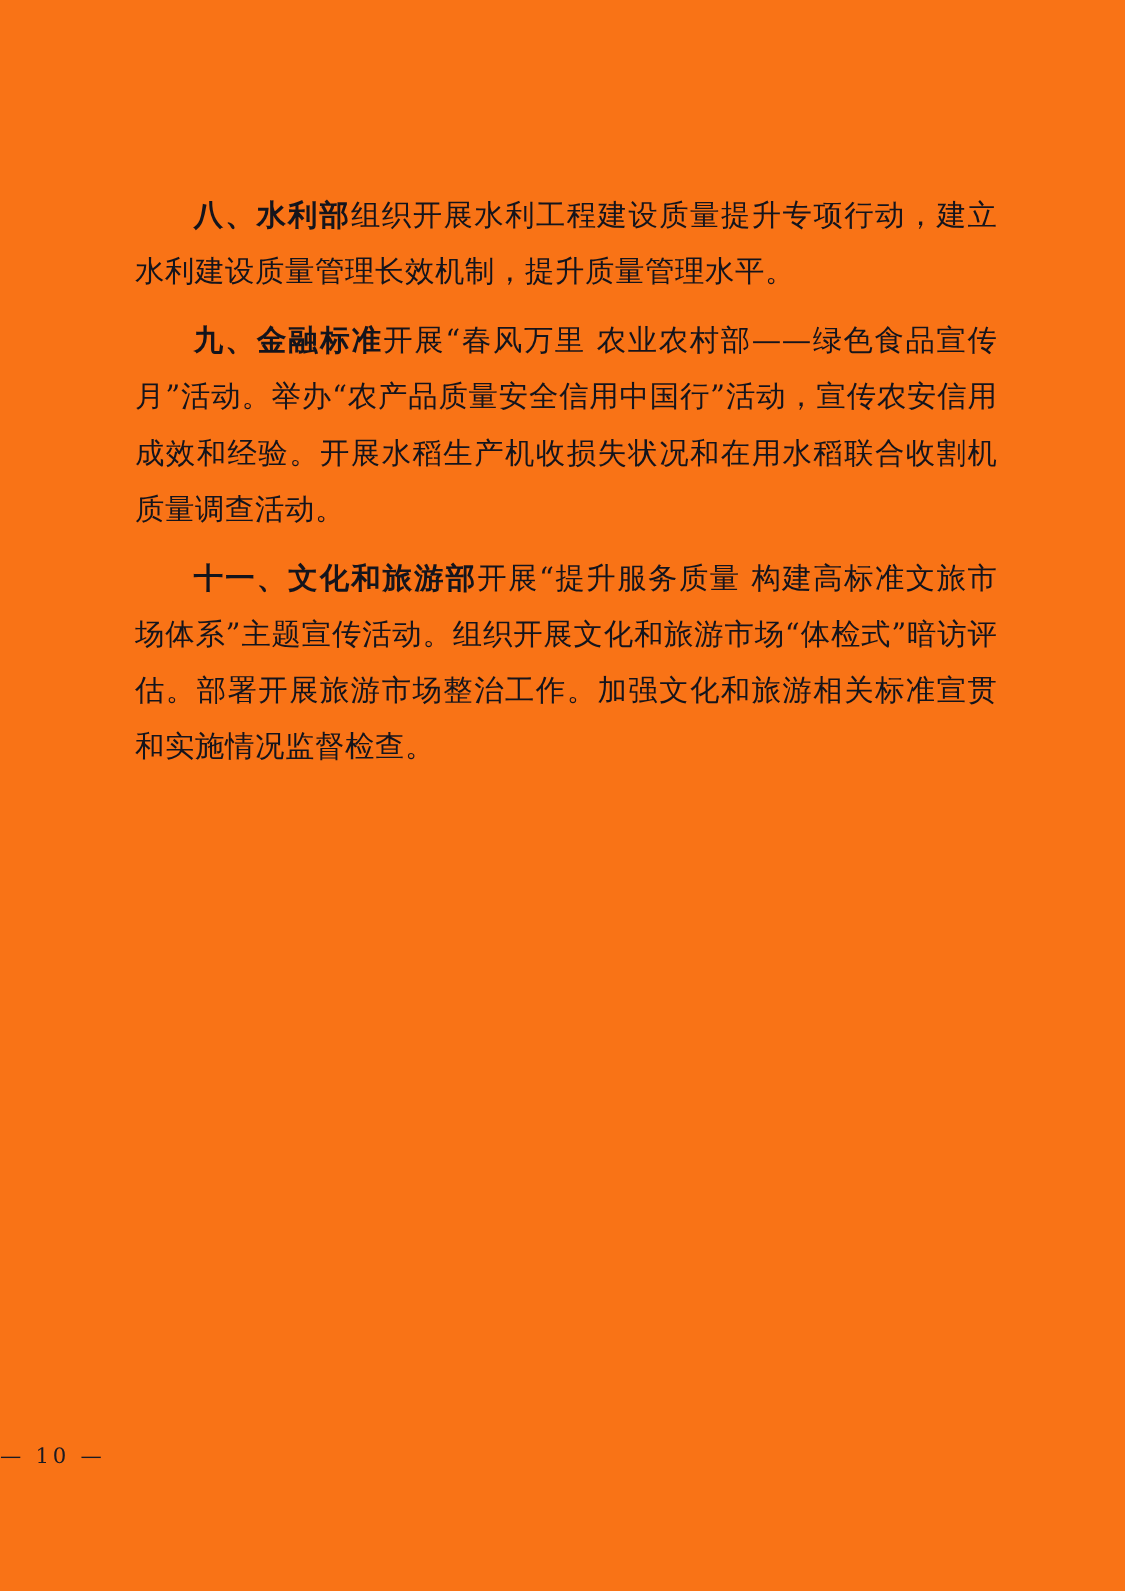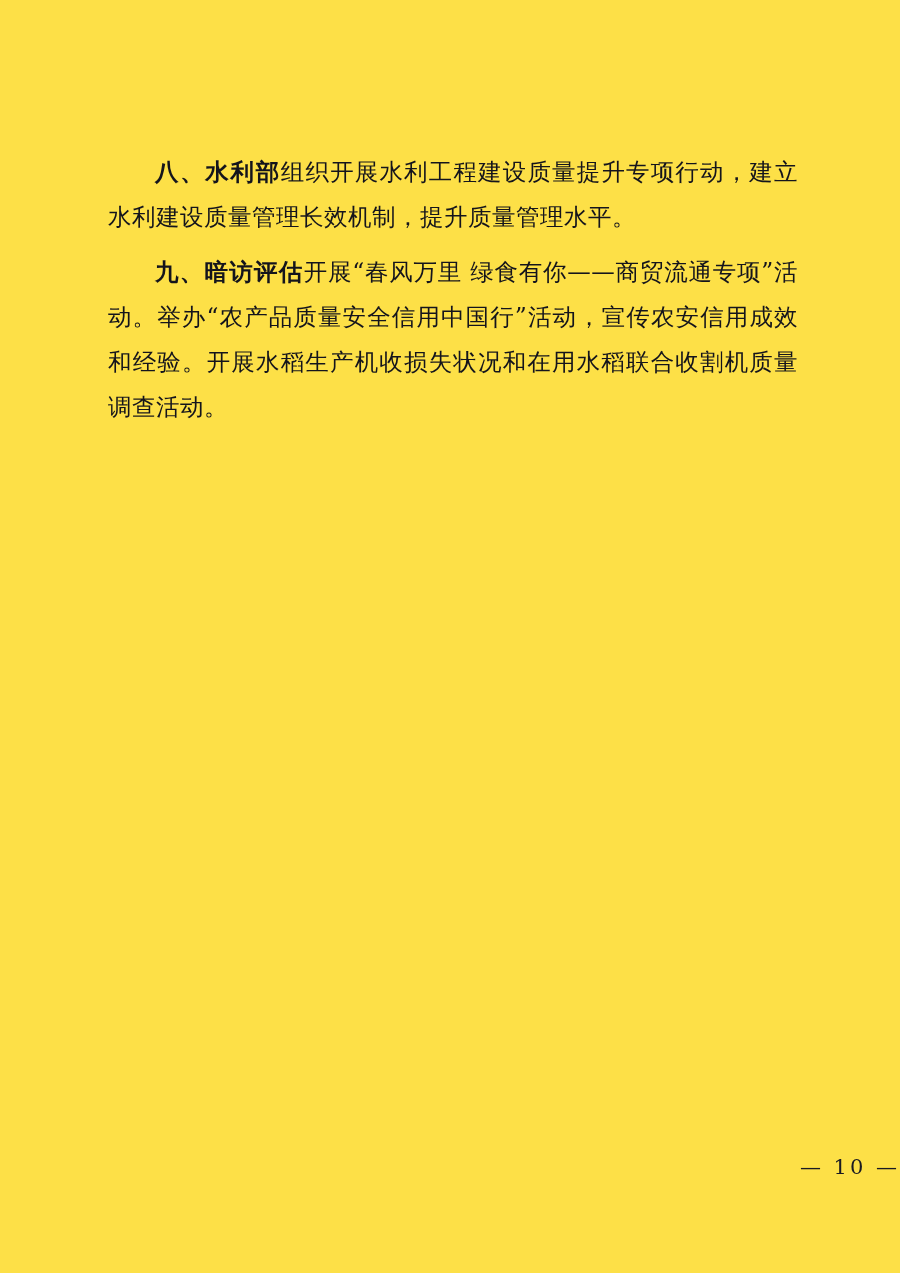--- a/index.html
+++ b/index.html
@@ -12,21 +12,21 @@
     width: 900px;
     height: 1273px;
     position: relative;
     font-family: "DejaVu Serif", "Liberation Serif", serif;
     color: #1a1a22;
     overflow: hidden;
   }
   .page {
     position: absolute;
     inset: 0;
-    background: #fde047;
+    background: #f97316;
   }
   .content {
     position: absolute;
     left: 108px;
     top: 150px;
     width: 690px;
   }
   .para {
     margin: 0 0 10px 0;
     font-size: 23.5px;
@@ -42,45 +42,48 @@
     letter-spacing: 1px;
   }
   .para .body {
     font-weight: 400;
   }
   .footer {
     position: absolute;
     left: 0;
     right: 0;
     top: 1155px;
-    text-align: right;
-    font-size: 21px;
+    text-align: left;
+    font-size: 17px;
     letter-spacing: 3px;
     color: #1a1a22;
     font-family: "DejaVu Serif", "Liberation Serif", serif;
   }
   .pagenum {
     display: inline-block;
   }
 </style>
 </head>
 <body>
 
 <div class="page">
   <div class="content">
 
     <p class="para">
       <span class="lead">八、水利部</span><span class="body">组织开展水利工程建设质量提升专项行动，建立水利建设质量管理长效机制，提升质量管理水平。</span>
     </p>
 
     <p class="para">
-      <span class="lead">九、暗访评估</span><span class="body">开展“春风万里 绿食有你——商贸流通专项”活动。举办“农产品质量安全信用中国行”活动，宣传农安信用成效和经验。开展水稻生产机收损失状况和在用水稻联合收割机质量调查活动。</span>
+      <span class="lead">九、金融标准</span><span class="body">开展“春风万里 农业农村部——绿色食品宣传月”活动。举办“农产品质量安全信用中国行”活动，宣传农安信用成效和经验。开展水稻生产机收损失状况和在用水稻联合收割机质量调查活动。</span>
     </p>
 
 
+    <p class="para">
+      <span class="lead">十一、文化和旅游部</span><span class="body">开展“提升服务质量 构建高标准文旅市场体系”主题宣传活动。组织开展文化和旅游市场“体检式”暗访评估。部署开展旅游市场整治工作。加强文化和旅游相关标准宣贯和实施情况监督检查。</span>
+    </p>
 
 
 
   </div>
 
   <div class="footer">
     <span class="pagenum">— 10 —</span>
   </div>
 </div>
 

